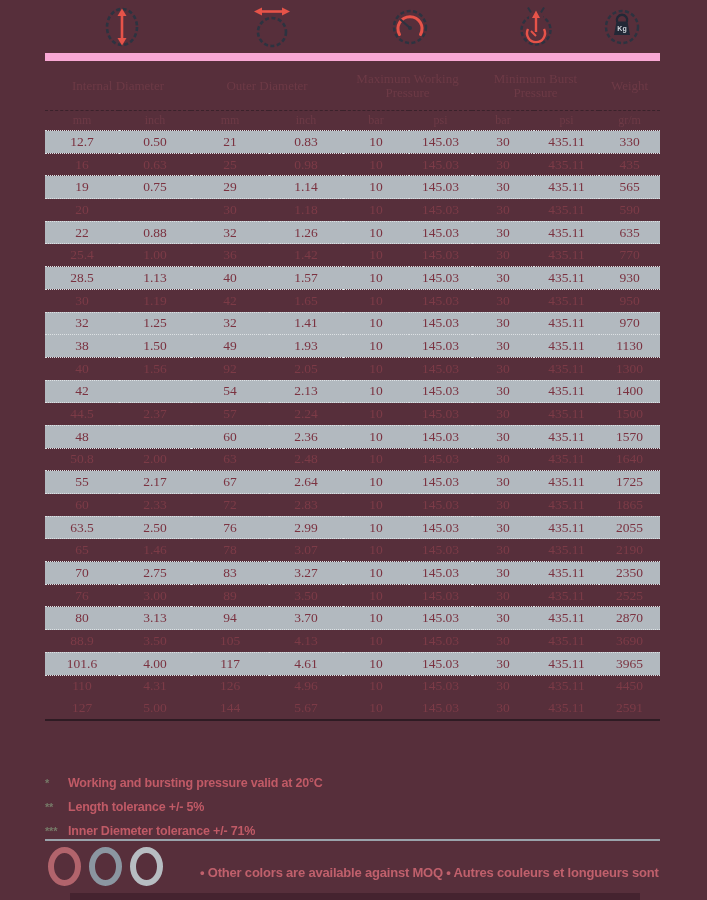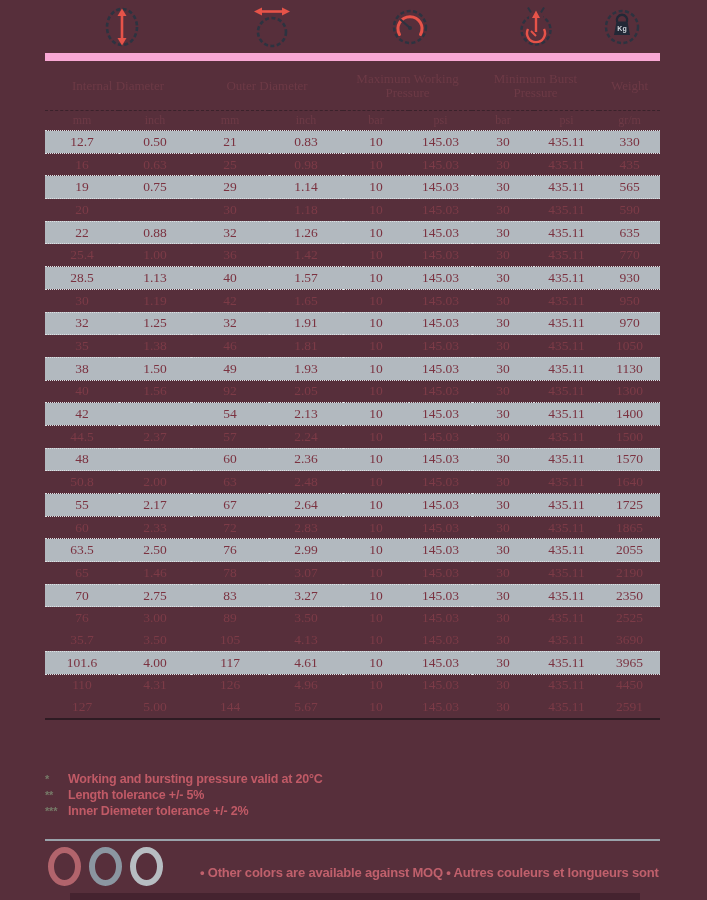--- a/index.html
+++ b/index.html
@@ -18,21 +18,21 @@
   tr.groups th{height:45px;color:#6d3a46;font-size:13px;line-height:14px;
                border-bottom:1px dashed #3a222b;padding:2px 6px;text-align:center;vertical-align:middle;}
   tr.units td{height:17px;color:#6d3a46;font-size:12px;text-align:center;vertical-align:middle;}
   tbody td{height:21.7px;font-size:13.5px;text-align:center;vertical-align:middle;color:#7d3945;padding:0;}
   tbody tr.light td{background:#b2b9bf;color:#7b3240;
                     border-top:1px dotted #dde1e4;border-bottom:1px dotted #dde1e4;}
   tbody tr.dark td{color:#7c3b47;}
 
   
   .footnotes{position:absolute;left:45px;top:771px;font-family:"Liberation Sans","DejaVu Sans",sans-serif;
-             font-weight:bold;font-size:12.5px;line-height:16px;letter-spacing:-0.2px;}
+             font-weight:bold;font-size:12.5px;line-height:24px;letter-spacing:-0.2px;}
   .fn-row{white-space:nowrap;}
   .fn-marker{display:inline-block;min-width:23px;color:#767a68;font-size:11px;vertical-align:top;}
   .fn-text{color:#c05a66;}
 
   
   .footer-divider{position:absolute;left:45px;top:839px;width:615px;height:2px;background:#9aa3ab;}
   .rings{position:absolute;left:48px;top:847px;display:flex;gap:8px;}
   .ring{width:21px;height:27px;border-radius:50%;border:6px solid #999;}
   .footer-note{position:absolute;left:200px;top:865px;width:500px;
                font-family:"Liberation Sans","DejaVu Sans",sans-serif;font-weight:bold;
@@ -207,37 +207,26 @@
           <td>10</td>
           <td>145.03</td>
           <td>30</td>
           <td>435.11</td>
           <td>950</td>
         </tr>
         <tr class="light">
           <td>32</td>
           <td>1.25</td>
           <td>32</td>
-          <td>1.91</td>
+          <td>1.41</td>
           <td>10</td>
           <td>145.03</td>
           <td>30</td>
           <td>435.11</td>
           <td>970</td>
-        </tr>
-        <tr class="dark">
-          <td>35</td>
-          <td>1.38</td>
-          <td>46</td>
-          <td>1.81</td>
-          <td>10</td>
-          <td>145.03</td>
-          <td>30</td>
-          <td>435.11</td>
-          <td>1050</td>
         </tr>
         <tr class="light">
           <td>38</td>
           <td>1.50</td>
           <td>49</td>
           <td>1.93</td>
           <td>10</td>
           <td>145.03</td>
           <td>30</td>
           <td>435.11</td>
@@ -357,22 +346,33 @@
           <td>76</td>
           <td>3.00</td>
           <td>89</td>
           <td>3.50</td>
           <td>10</td>
           <td>145.03</td>
           <td>30</td>
           <td>435.11</td>
           <td>2525</td>
         </tr>
-        <tr class="dark">
-          <td>35.7</td>
+        <tr class="light">
+          <td>80</td>
+          <td>3.13</td>
+          <td>94</td>
+          <td>3.70</td>
+          <td>10</td>
+          <td>145.03</td>
+          <td>30</td>
+          <td>435.11</td>
+          <td>2870</td>
+        </tr>
+        <tr class="dark">
+          <td>88.9</td>
           <td>3.50</td>
           <td>105</td>
           <td>4.13</td>
           <td>10</td>
           <td>145.03</td>
           <td>30</td>
           <td>435.11</td>
           <td>3690</td>
         </tr>
         <tr class="light">
@@ -412,21 +412,21 @@
   </table>
 
   <div class="footnotes">
     <div class="fn-row">
       <span class="fn-marker">*</span><span class="fn-text">Working and bursting pressure valid at 20°C</span>
     </div>
     <div class="fn-row">
       <span class="fn-marker">**</span><span class="fn-text">Length tolerance +/- 5%</span>
     </div>
     <div class="fn-row">
-      <span class="fn-marker">***</span><span class="fn-text">Inner Diemeter tolerance +/- 2%</span>
+      <span class="fn-marker">***</span><span class="fn-text">Inner Diemeter tolerance +/- 71%</span>
     </div>
   </div>
 
   <div class="footer-divider"></div>
   <div class="rings">
     <div class="ring" style="border-color:#b2646c"></div>
     <div class="ring" style="border-color:#8b96a1"></div>
     <div class="ring" style="border-color:#b7bdc2"></div>
   </div>
   <div class="footer-note">• Other colors are available against MOQ • Autres couleurs et longueurs sont</div>

